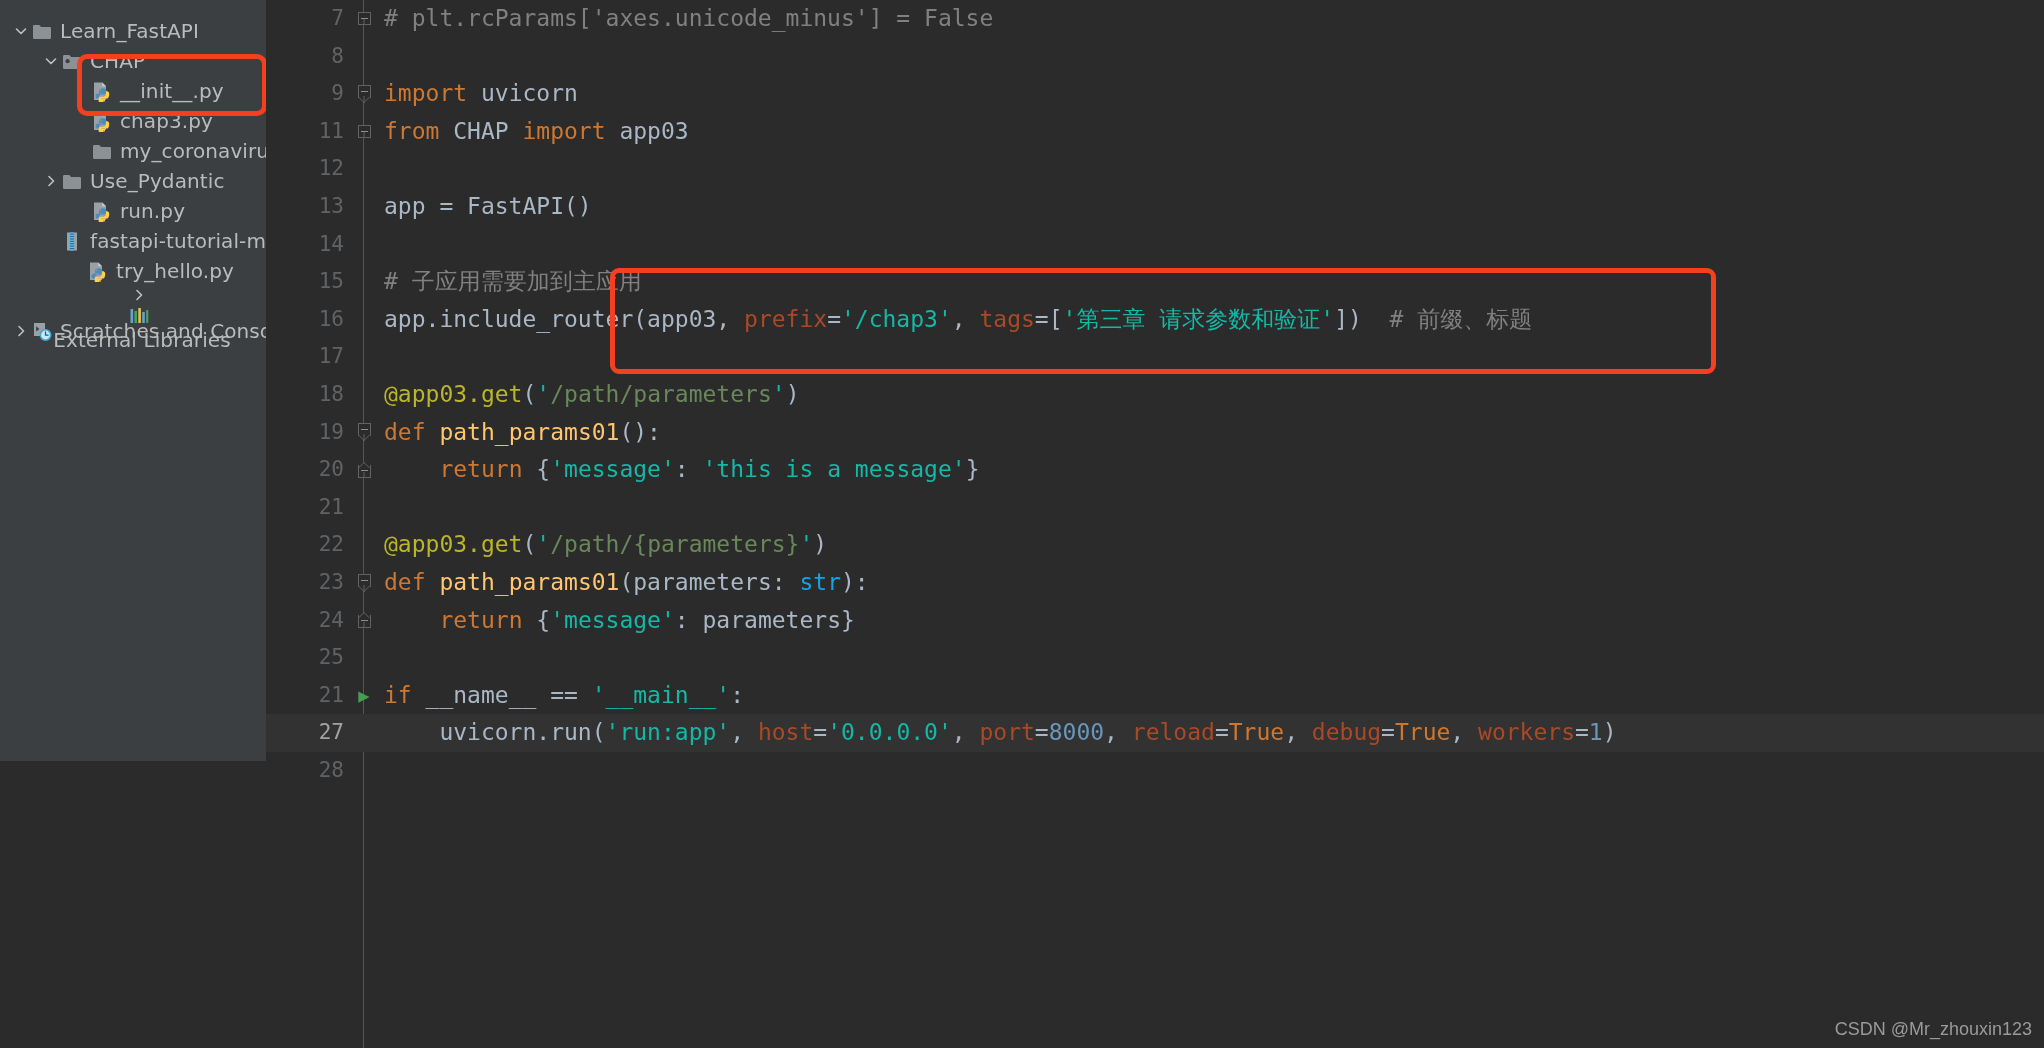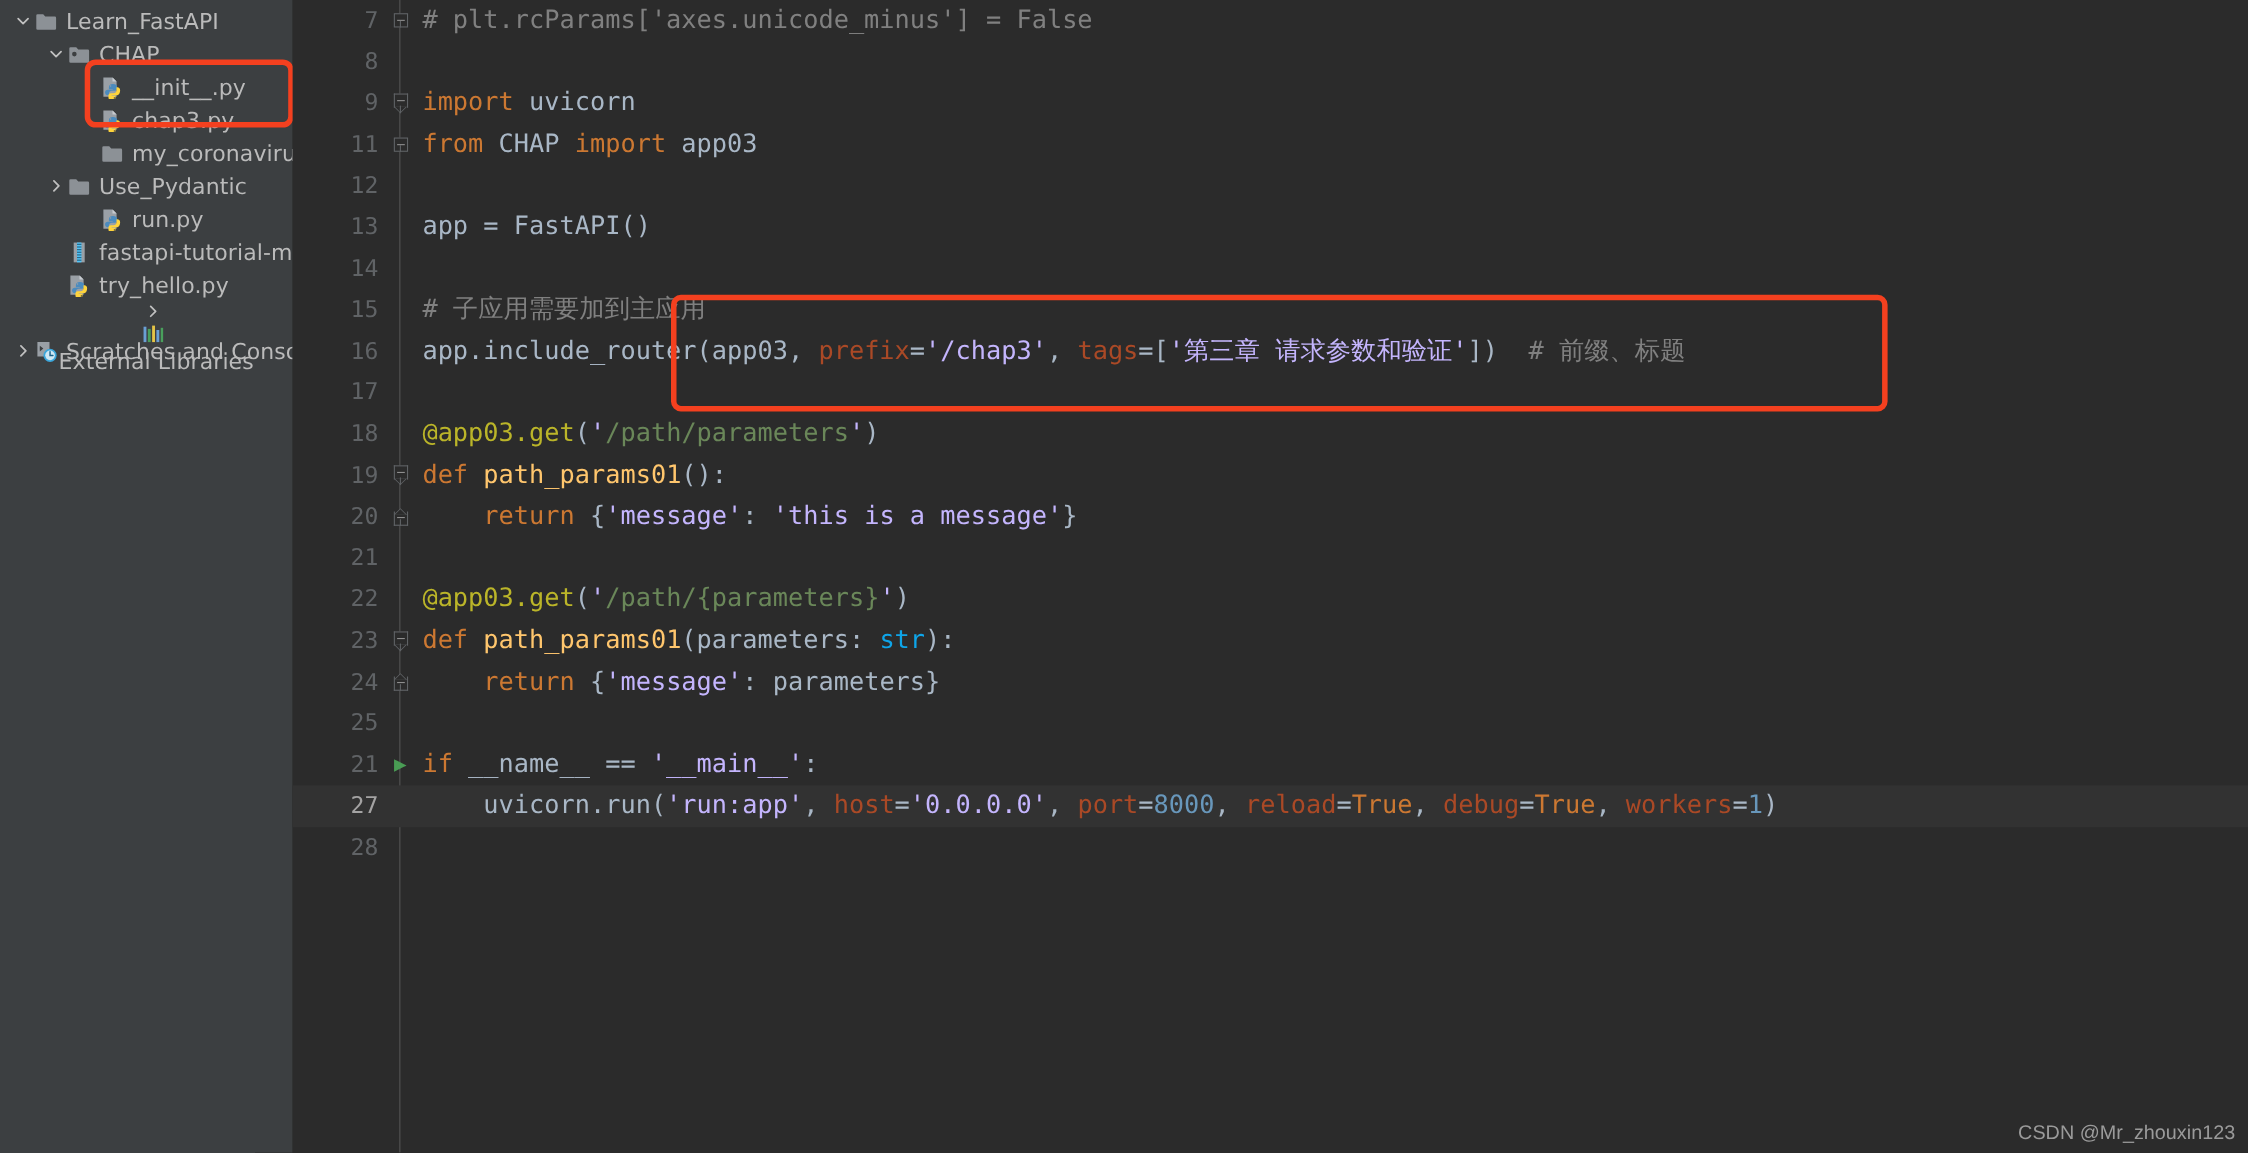--- a/index.html
+++ b/index.html
@@ -6,25 +6,25 @@
   html, body {
     width: 2044px; height: 1048px;
     background: #2b2b2b;
     overflow: hidden;
     font-family: "DejaVu Sans", sans-serif;
   }
   #app { display: flex; width: 2044px; height: 1048px; position: relative; }
 
   
   #sidebar {
-    width: 266px; height: 1048px;
+    width: 266px; height: 761px;
     background: #3c3f41;
     flex: 0 0 266px;
     position: relative;
-    padding-top: 4px;
+    padding-top: 16px;
     overflow: hidden;
   }
   .tree-row {
     height: 30px;
     display: flex;
     align-items: center;
     font-size: 20px;
     color: #bbbbbb;
     white-space: nowrap;
     position: relative;
@@ -137,21 +137,21 @@
     position:absolute; left:50%; top:0; bottom:0; width:1px;
     background:#606366; transform: translateX(-0.5px);
   }
 
   .run-arrow { color:#499C54; font-size: 19px; line-height:1; }
 
   
   .c-kw      { color: #CC7832; }   
   .c-plain   { color: #A9B7C6; }
   .c-comment { color: #808080; }
-  .c-str     { color: #c4b5fd; }
+  .c-str     { color: #14b8a6; }
   .c-num     { color: #6897BB; }
   .c-deco    { color: #BBB529; }
   .c-func    { color: #FFC66D; }
   .c-kwarg   { color: #AA4926; }
   .c-builtin { color: #0ea5e9; }
   .c-link    { color: #6A8759; text-decoration-color:#6A8759; }
 
   
   .red-box {
     position: absolute;
@@ -283,21 +283,21 @@
                 <rect x="8" y="7.4" width="4" height="1.1"></rect>
                 <rect x="8" y="9.8" width="4" height="1.1"></rect>
                 <rect x="8" y="12.2" width="4" height="1.1"></rect>
                 <rect x="8" y="14.6" width="4" height="1.1"></rect>
                 <rect x="8" y="17" width="4" height="1.1"></rect>
               </g>
             </svg>
           </span>
           <span class="label">fastapi-tutorial-maste</span>
         </div>
-        <div class="tree-row" style="padding-left: 42px;">
+        <div class="tree-row" style="padding-left: 42px; margin-left: 26px;">
           <span class="arrow"></span>
           <span class="ico">
             <svg width="21" height="21" viewBox="0 0 21 21">
               <path d="M2 1.5h8.3L14 5.2V19H2z" fill="#9aa0a6"></path>
               <path d="M10.3 1.5L14 5.2h-3.7z" fill="#c7ccd1"></path>
               <path d="M10.4 7.3c-1.9 0-3.4 1.2-3.4 2.7v2.1h3.5v.5H5.9c-1.3 0-2.4 1-2.4 2.4v.2c0 1.4 1.1 2.4 2.4 2.4h1.2v-1.8c0-1.3 1.1-2.4 2.5-2.4h2.9c1.1 0 2-.9 2-2V10c0-1.5-1.6-2.7-3.6-2.7h-.5zm-1.9 1.3a.65.65 0 110 1.3.65.65 0 010-1.3z" fill="#4B8BBE"></path>
               <path d="M13.9 11.3v1.9c0 1.4-1.2 2.5-2.6 2.5H8.5c-1 0-1.9.9-1.9 2v2.1c0 1.4 1.5 2.2 2.9 2.2 1.9 0 3.5-.8 3.5-2.2v-1.8h-3.5v-.5h5.2c1.3 0 1.8-.9 2.2-2.3.4-1.4.4-2.8 0-3.6-.3-.6-1-1.3-2-1.3h-1zm-1.9 8.1a.65.65 0 110 1.3.65.65 0 010-1.3z" fill="#FFD43B"></path>
             </svg>
           </span>
           <span class="label">try_hello.py</span>

